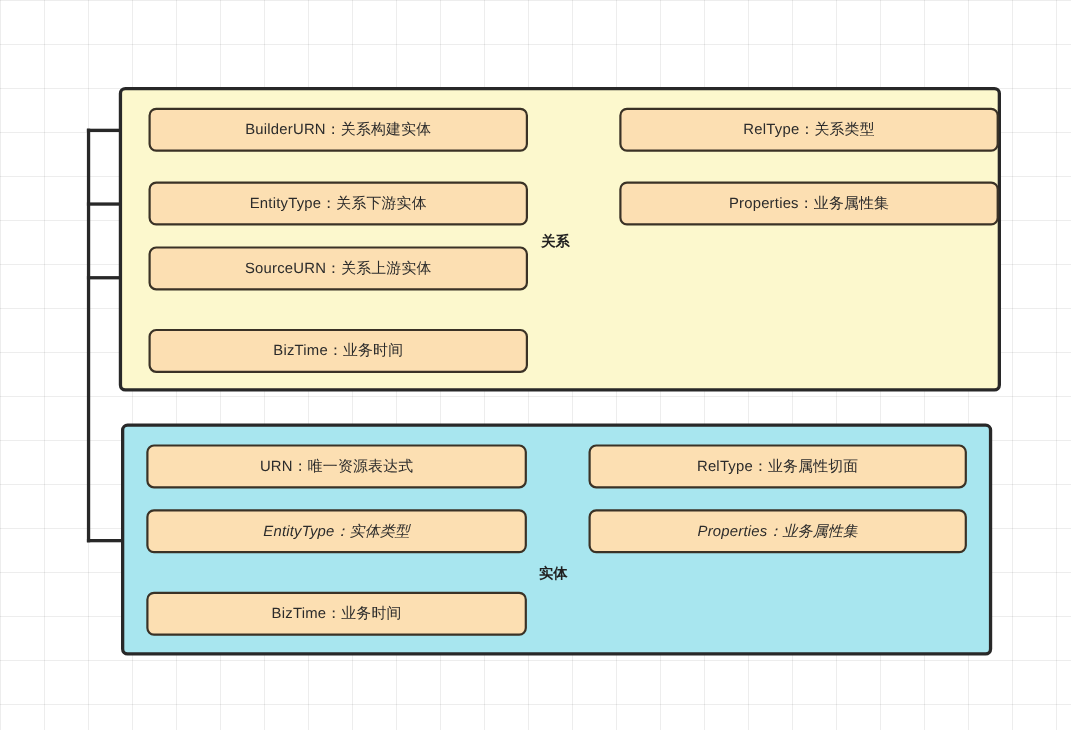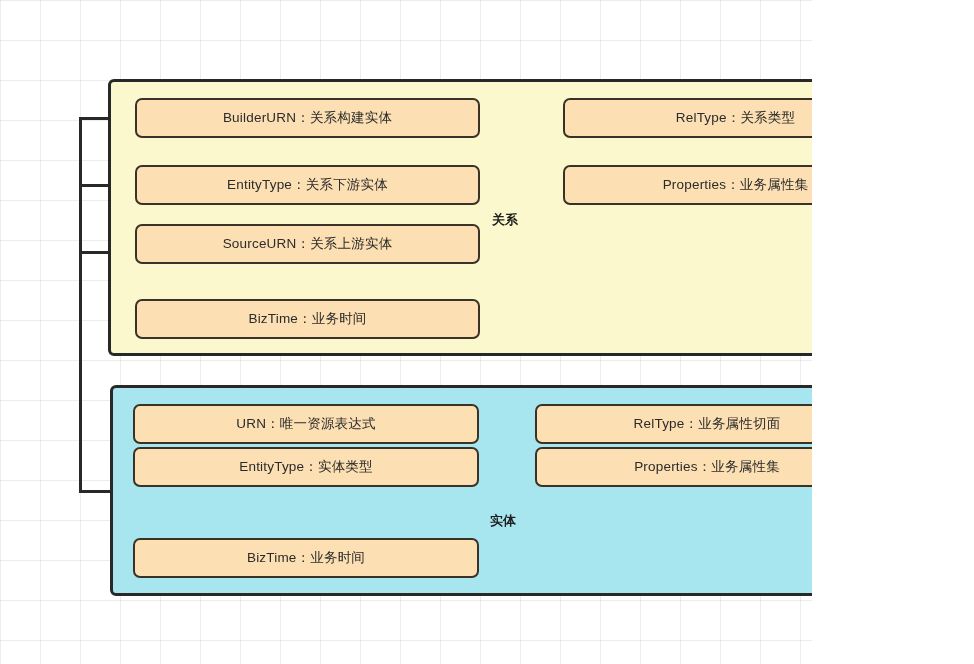--- a/index.html
+++ b/index.html
@@ -9,21 +9,21 @@
   }
   body {
     width: 974px;
     height: 664px;
     font-family: "Liberation Sans", "DejaVu Sans", sans-serif;
     overflow: hidden;
   }
 
   #canvas {
     position: relative;
-    width: 812px;
+    width: 974px;
     height: 664px;
     background-color: #ffffff;
     background-image:
       linear-gradient(to right, rgba(0,0,0,0.07) 1px, transparent 1px),
       linear-gradient(to bottom, rgba(0,0,0,0.07) 1px, transparent 1px);
     background-size: 40px 40px;
     background-position: 0px 0px;
     overflow: hidden;
   }
 
@@ -71,21 +71,21 @@
   .col-r { left: 563px; width: 345px; }
   .col-el { left: 133px; width: 346px; }
   .col-er { left: 535px; width: 344px; }
 
   .r0 { top: 98px; }
   .r1 { top: 165px; }
   .r2 { top: 224px; }
   .r3 { top: 299px; }
 
   .e0 { top: 404px; }
-  .e1 { top: 447px; }
+  .e1 { top: 463px; font-style: italic; }
   .e2 { top: 538px; }
 
   
   .group-caption {
     position: absolute;
     font-size: 13px;
     font-weight: bold;
     color: #1f1f1f;
     white-space: nowrap;
   }

